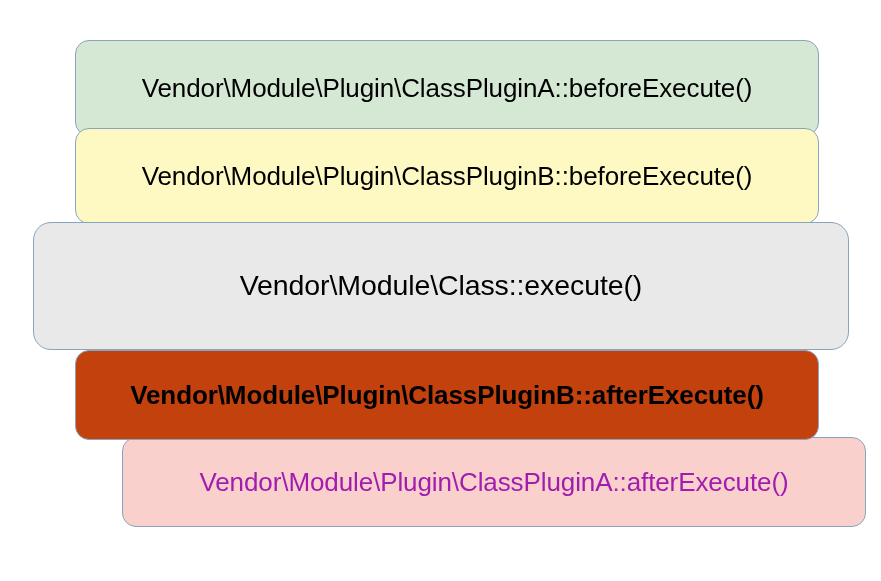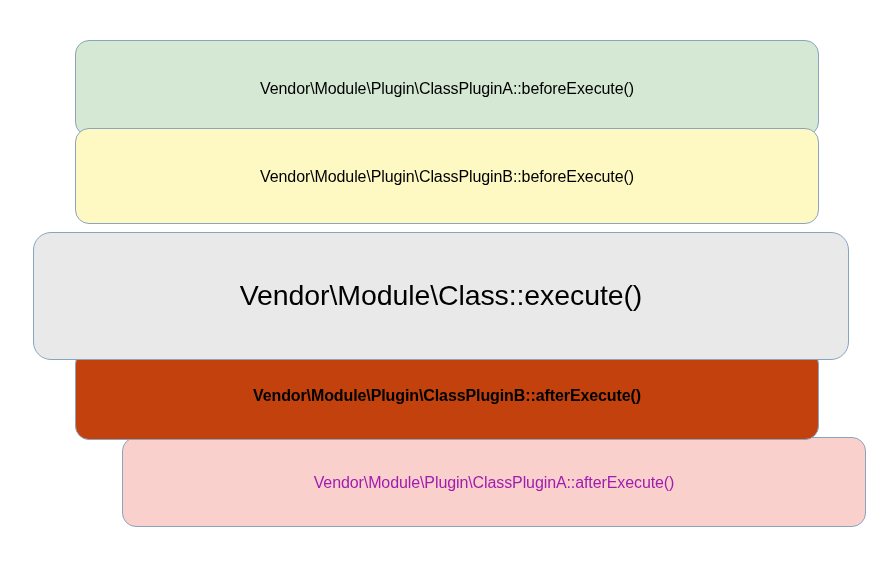--- a/index.html
+++ b/index.html
@@ -29,21 +29,21 @@
     align-items: center;
     justify-content: center;
     color: #000000;
     text-align: center;
     white-space: nowrap;
     letter-spacing: -0.1px;
   }
   .plugin-box {
     left: 75px;
     width: 744px;
-    font-size: 16px;
+    font-size: 26px;
     justify-content: center;
   }
   .core-box {
     left: 33px;
     width: 816px;
     font-size: 28.5px;
     border-radius: 18px;
   }
   
   #row-before-a {
@@ -54,21 +54,21 @@
   }
   
   #row-before-b {
     top: 128px;
     height: 96px;
     background: #bdd9a6;
     z-index: 2;
   }
   
   #row-core {
-    top: 232px;
+    top: 222px;
     height: 128px;
     background: #e9e9e9;
     z-index: 5;
   }
   
   #row-after-b {
     top: 350px;
     height: 90px;
     background: #fa9a92;
     z-index: 2;

